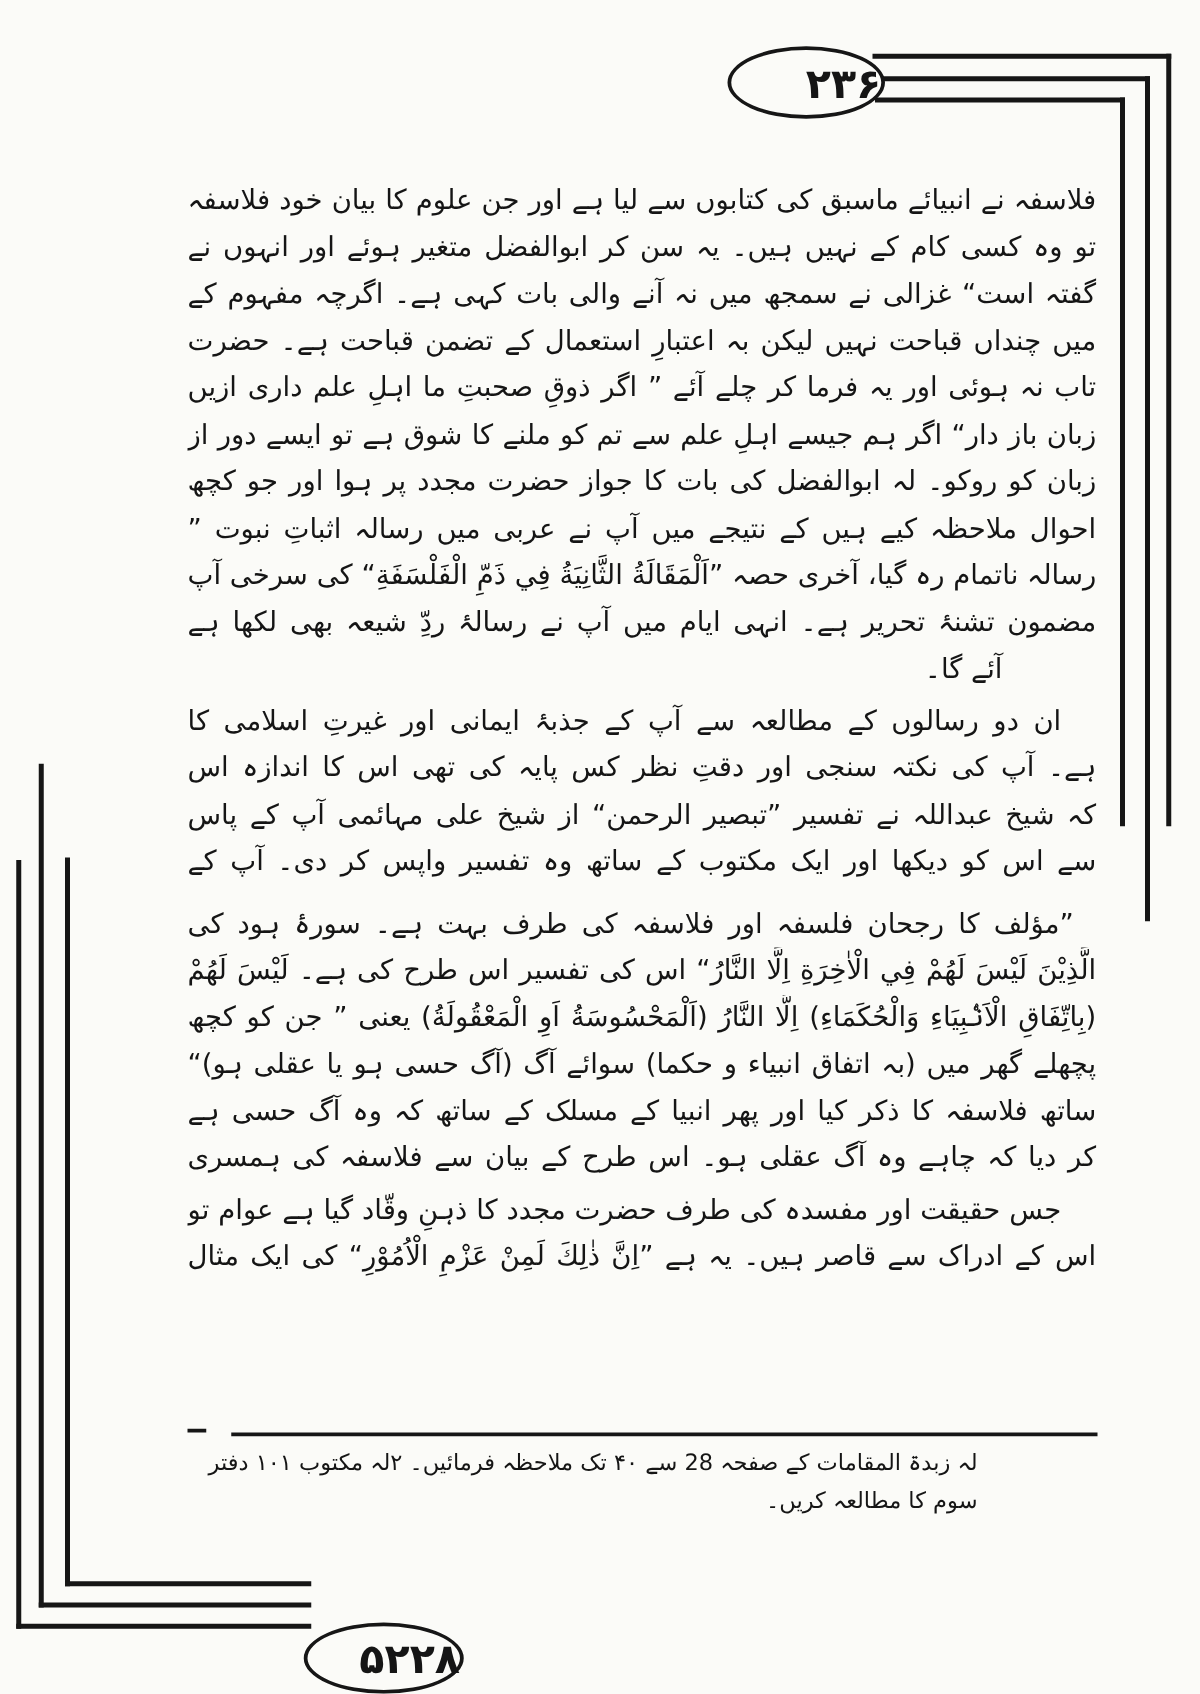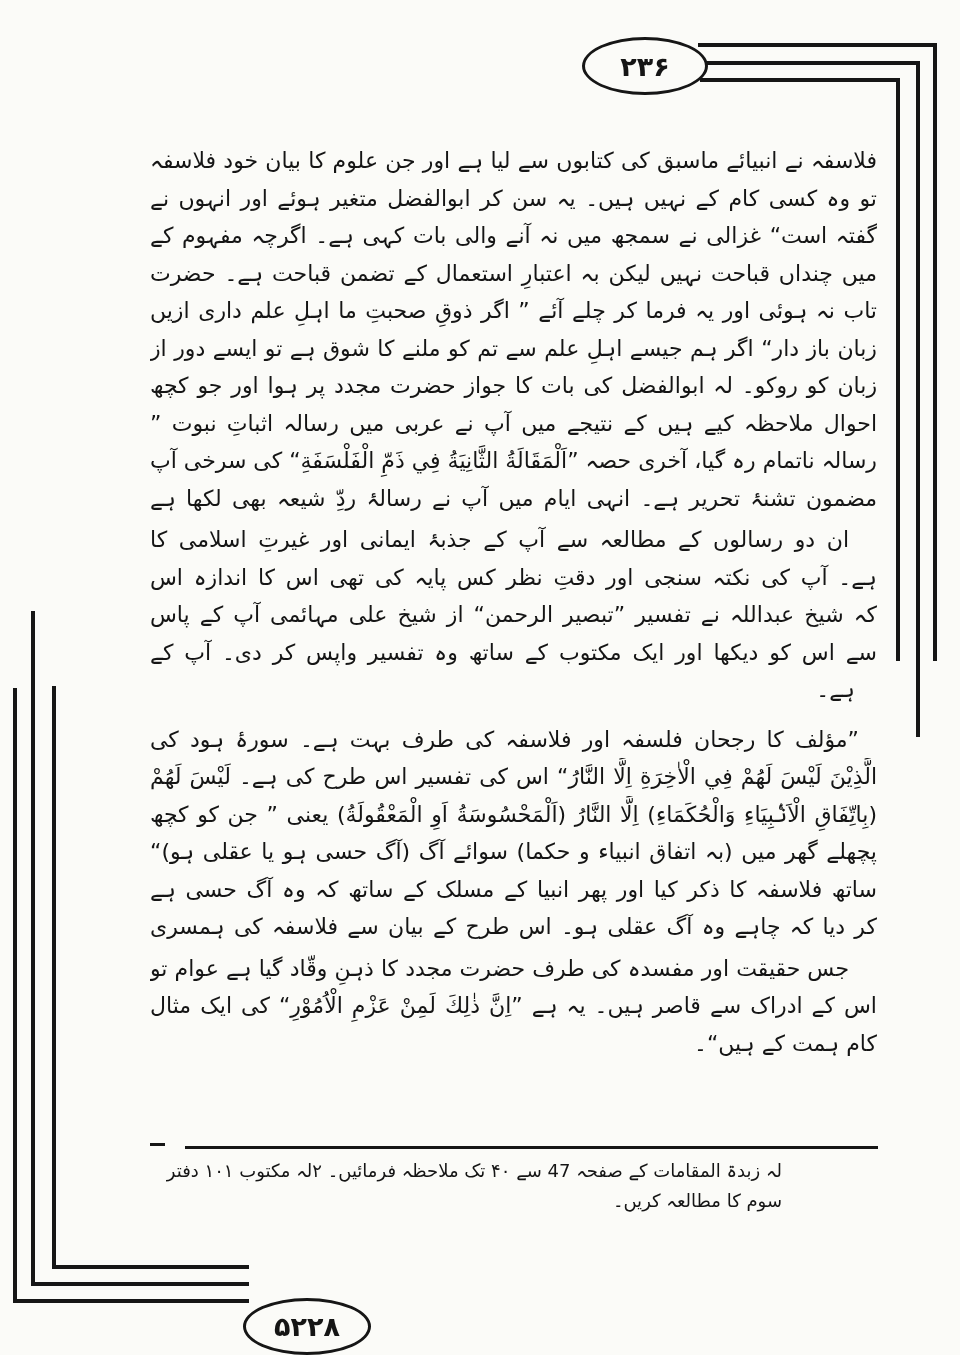--- a/index.html
+++ b/index.html
@@ -6,22 +6,22 @@
   body{
     width:960px;height:1355px;position:relative;
     background:#fbfbf8;
     font-family:"DejaVu Sans",sans-serif;
     color:#151515;overflow:hidden;
   }
   
   .frame-line{position:absolute;background:#161616;}
   .badge{
     position:absolute;border:3px solid #161616;border-radius:50%;
-    background:#fbfbf8;display:flex;align-items:center;justify-content:center;
-    font-size:27px;font-weight:bold;letter-spacing:2px;z-index:3;
+    background:#fbfbf8;display:flex;align-items:center;justify-content:flex-end;
+    font-size:33px;font-weight:bold;letter-spacing:2px;z-index:3;
   }
   #badge-top{left:582px;top:37px;width:120px;height:52px;}
   #badge-bottom{left:243px;top:1298px;width:122px;height:51px;}
   
   .text-block{
     position:absolute;left:150px;top:142px;width:727px;
     direction:rtl;font-size:22px;line-height:37.5px;
   }
   .paragraph{margin:0;}
   .paragraph + .paragraph{margin-top:4px;}
@@ -71,40 +71,39 @@
       <div class="line fill">فلاسفہ نے انبیائے ماسبق کی کتابوں سے لیا ہے اور جن علوم کا بیان خود فلاسفہ نے کیا ہے جیسے ریاضی،</div>
       <div class="line fill">تو وہ کسی کام کے نہیں ہیں۔ یہ سن کر ابوالفضل متغیر ہوئے اور انہوں نے کہا ” غزالی نامعقول</div>
       <div class="line fill">گفتہ است“ غزالی نے سمجھ میں نہ آنے والی بات کہی ہے۔ اگرچہ مفہوم کے اعتبار سے اس کلام</div>
       <div class="line fill">میں چنداں قباحت نہیں لیکن بہ اعتبارِ استعمال کے تضمن قباحت ہے۔ حضرت مجدد کو اس کی</div>
       <div class="line fill">تاب نہ ہوئی اور یہ فرما کر چلے آئے ” اگر ذوقِ صحبتِ ما اہلِ علم داری ازیں حرفہائے دور از ادب</div>
       <div class="line fill">زبان باز دار“ اگر ہم جیسے اہلِ علم سے تم کو ملنے کا شوق ہے تو ایسے دور از ادب الفاظ سے اپنی</div>
       <div class="line fill">زبان کو روکو۔ لہ ابوالفضل کی بات کا جواز حضرت مجدد پر ہوا اور جو کچھ آپ نے ابوالفضل کے</div>
       <div class="line fill">احوال ملاحظہ کیے ہیں کے نتیجے میں آپ نے عربی میں رسالہ اثباتِ نبوت ” تحریر کیا، لیکن یہ</div>
       <div class="line fill">رسالہ ناتمام رہ گیا، آخری حصہ ”اَلْمَقَالَةُ الثَّانِيَةُ فِي ذَمِّ الْفَلْسَفَةِ“ کی سرخی آپ نے لکھی ہے اور</div>
       <div class="line fill">مضمون تشنۂ تحریر ہے۔ انہی ایام میں آپ نے رسالۂ ردِّ شیعہ بھی لکھا ہے جس کا بیان بعد میں</div>
+      <div class="line end" style="padding-right: 75px;">آئے گا۔</div>
     </div>
     <div class="paragraph">
       <div class="line fill" style="padding-right: 28px;">ان دو رسالوں کے مطالعہ سے آپ کے جذبۂ ایمانی اور غیرتِ اسلامی کا اندازہ لگایا جا سکتا</div>
       <div class="line fill">ہے۔ آپ کی نکتہ سنجی اور دقتِ نظر کس پایہ کی تھی اس کا اندازہ اس واقعہ سے کیا جا سکتا ہے</div>
       <div class="line fill">کہ شیخ عبداللہ نے تفسیر ”تبصیر الرحمن“ از شیخ علی مہائمی آپ کے پاس ارسال کی۔ آپ نے بعض مواضع</div>
       <div class="line fill">سے اس کو دیکھا اور ایک مکتوب کے ساتھ وہ تفسیر واپس کر دی۔ آپ کے مکتوب کا خلاصہ درج ذیل</div>
-      <div class="line end" style="padding-right: 22px;">ہے۔</div>
     </div>
     <div class="paragraph quote">
       <div class="line fill" style="padding-right: 18px;">”مؤلف کا رجحان فلسفہ اور فلاسفہ کی طرف بہت ہے۔ سورۂ ہود کی سولھویں آیت ہے ”اُولٰٓئِكَ</div>
       <div class="line fill">الَّذِيْنَ لَيْسَ لَهُمْ فِي الْاٰخِرَةِ اِلَّا النَّارُ“ اس کی تفسیر اس طرح کی ہے۔ لَيْسَ لَهُمْ فِي الْاٰخِرَةِ</div>
       <div class="line fill">(بِاتِّفَاقِ الْاَنْۢبِيَاءِ وَالْحُكَمَاءِ) اِلَّا النَّارُ (اَلْمَحْسُوسَةُ اَوِ الْمَعْقُولَةُ) یعنی ” جن کو کچھ نہیں</div>
       <div class="line fill">پچھلے گھر میں (بہ اتفاق انبیاء و حکما) سوائے آگ (آگ حسی ہو یا عقلی ہو)“ مؤلف نے انبیا کے</div>
       <div class="line fill">ساتھ فلاسفہ کا ذکر کیا اور پھر انبیا کے مسلک کے ساتھ کہ وہ آگ حسی ہے فلاسفہ کا مسلک بیان</div>
       <div class="line fill">کر دیا کہ چاہے وہ آگ عقلی ہو۔ اس طرح کے بیان سے فلاسفہ کی ہمسری انبیا کے ساتھ ثابت</div>
     </div>
     <div class="paragraph">
       <div class="line fill" style="padding-right: 28px;">جس حقیقت اور مفسدہ کی طرف حضرت مجدد کا ذہنِ وقّاد گیا ہے عوام تو درکنار خواص تک</div>
       <div class="line fill">اس کے ادراک سے قاصر ہیں۔ یہ ہے ”اِنَّ ذٰلِكَ لَمِنْ عَزْمِ الْاُمُوْرِ“ کی ایک مثال ”بے شک</div>
-      <div class="line end">کام ہمت کے ہیں“۔</div>
     </div>
   </div>
 
 <div class="footnote-dash"></div>
 <div class="footnote-rule"></div>
 <div class="footnote">
-  <span class="footnote-inner">لہ زبدۃ المقامات کے صفحہ 47 سے ۴۰ تک ملاحظہ فرمائیں۔ ۲لہ مکتوب ۱۰۱ دفتر سوم کا مطالعہ کریں۔</span>
+  <span class="footnote-inner">لہ زبدۃ المقامات کے صفحہ 28 سے ۴۰ تک ملاحظہ فرمائیں۔ ۲لہ مکتوب ۱۰۱ دفتر سوم کا مطالعہ کریں۔</span>
 </div>
 
 </body></html>

